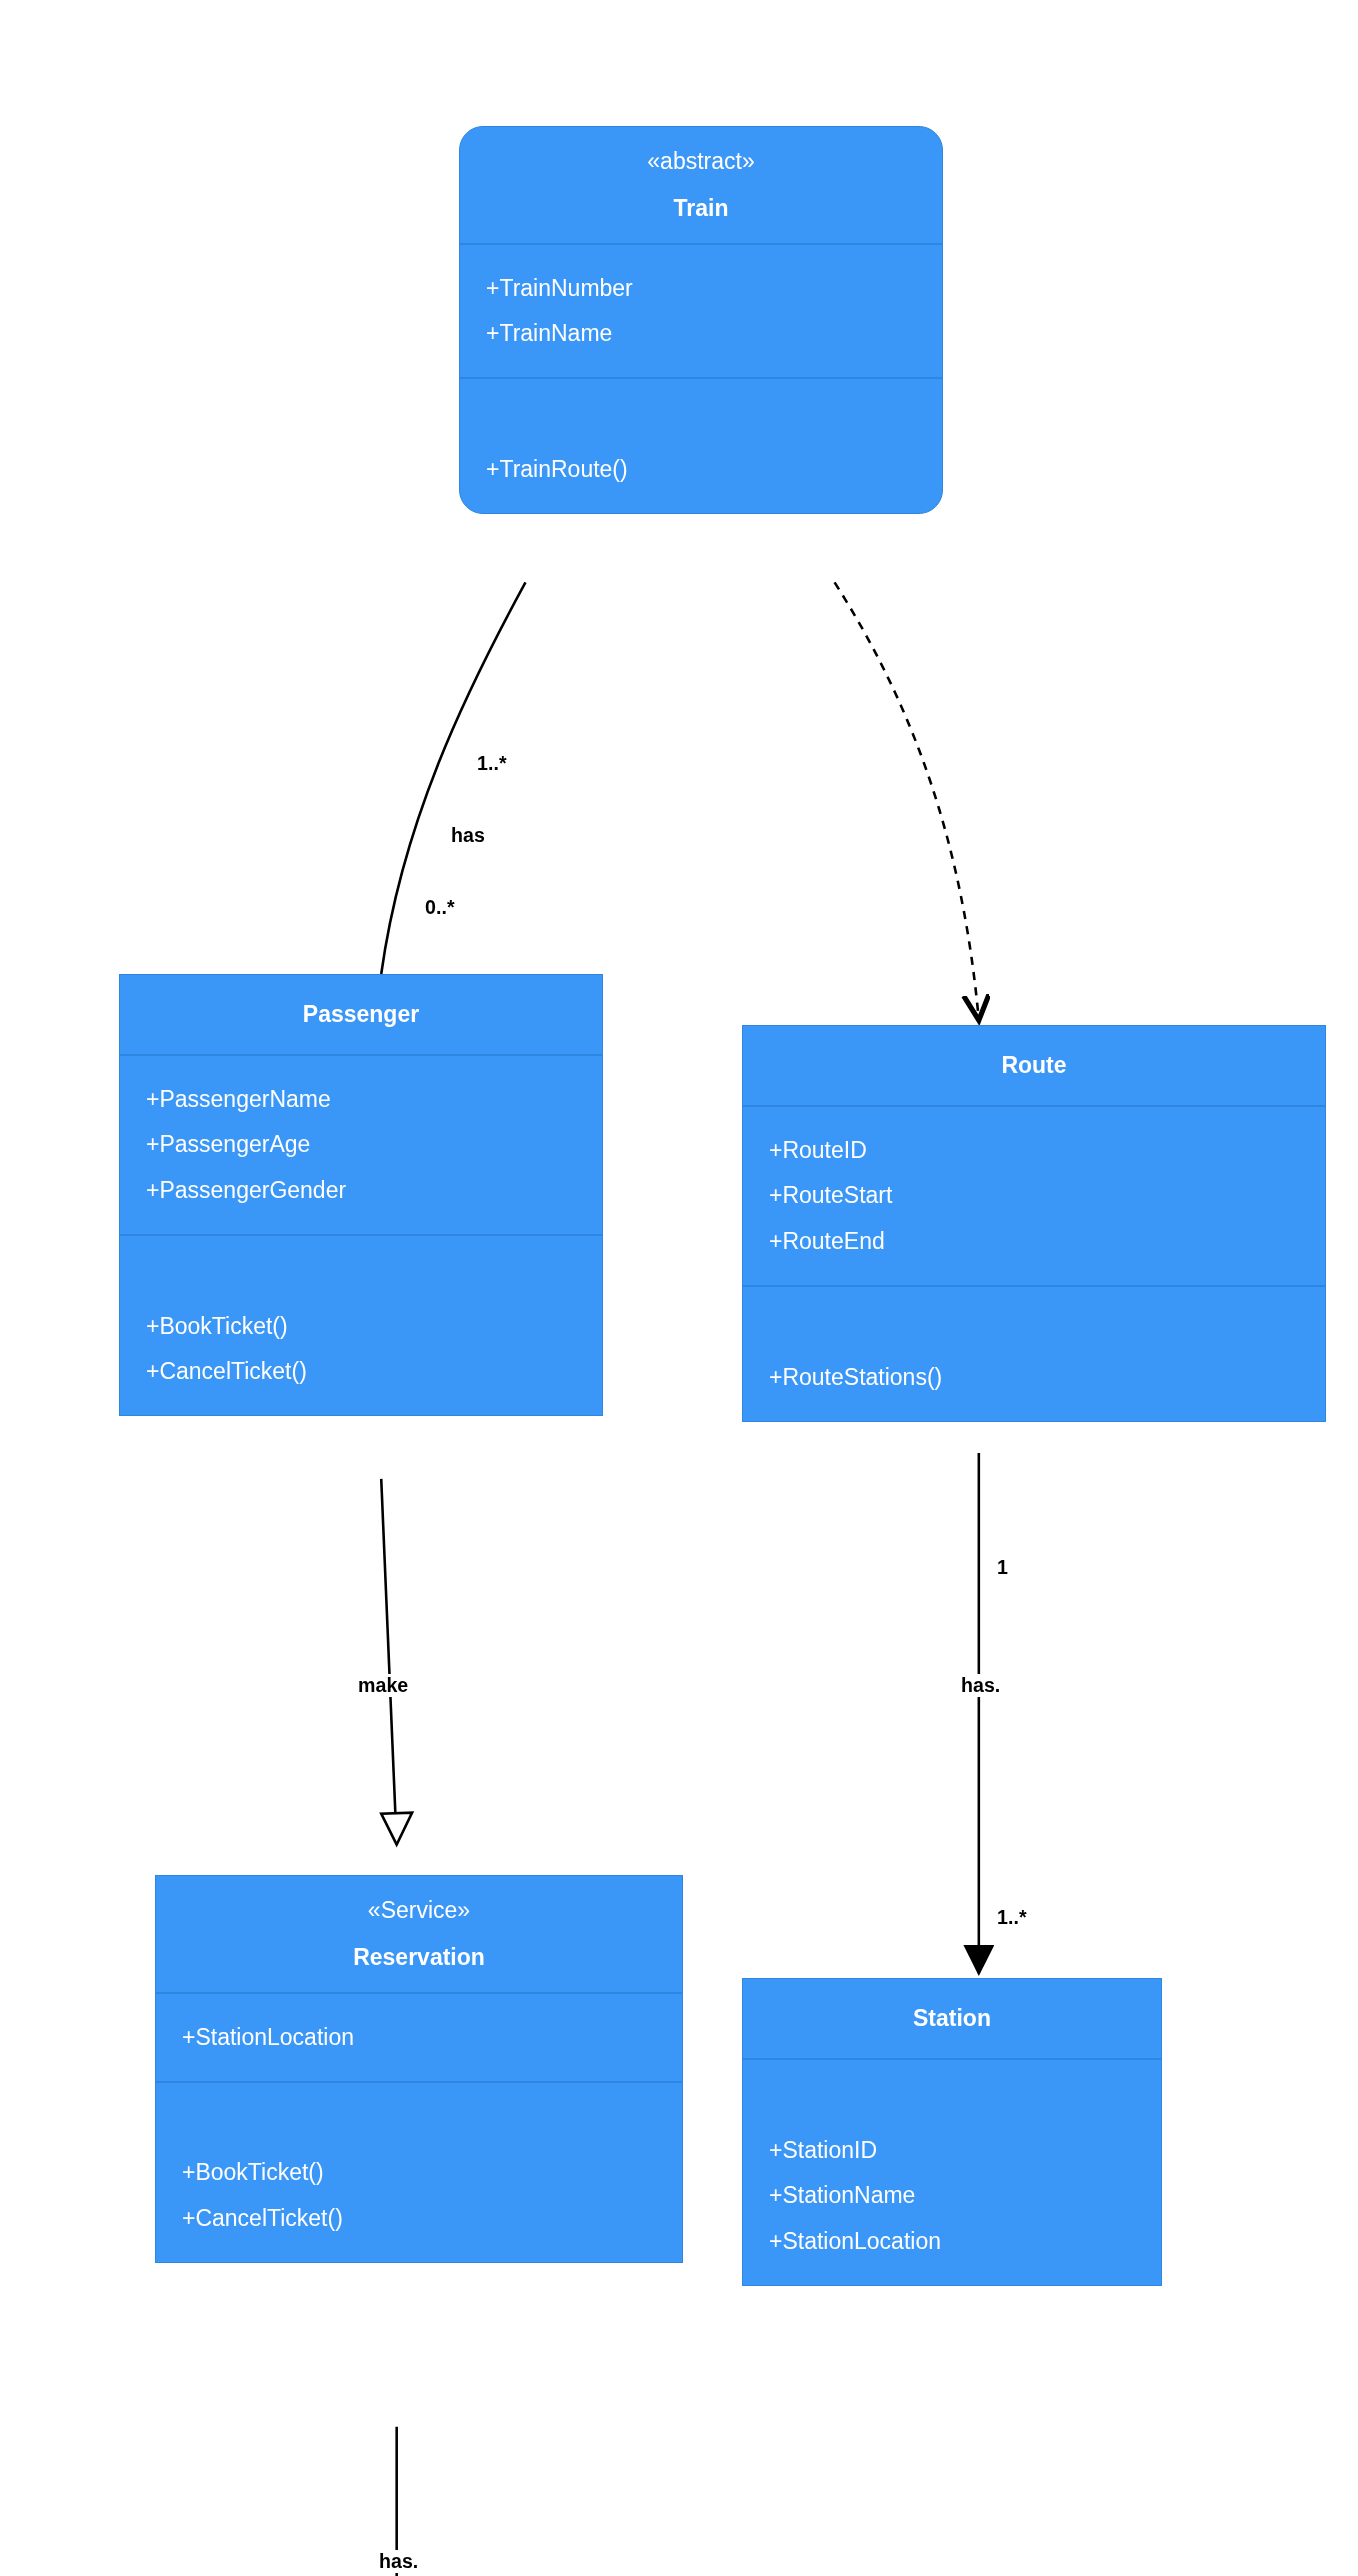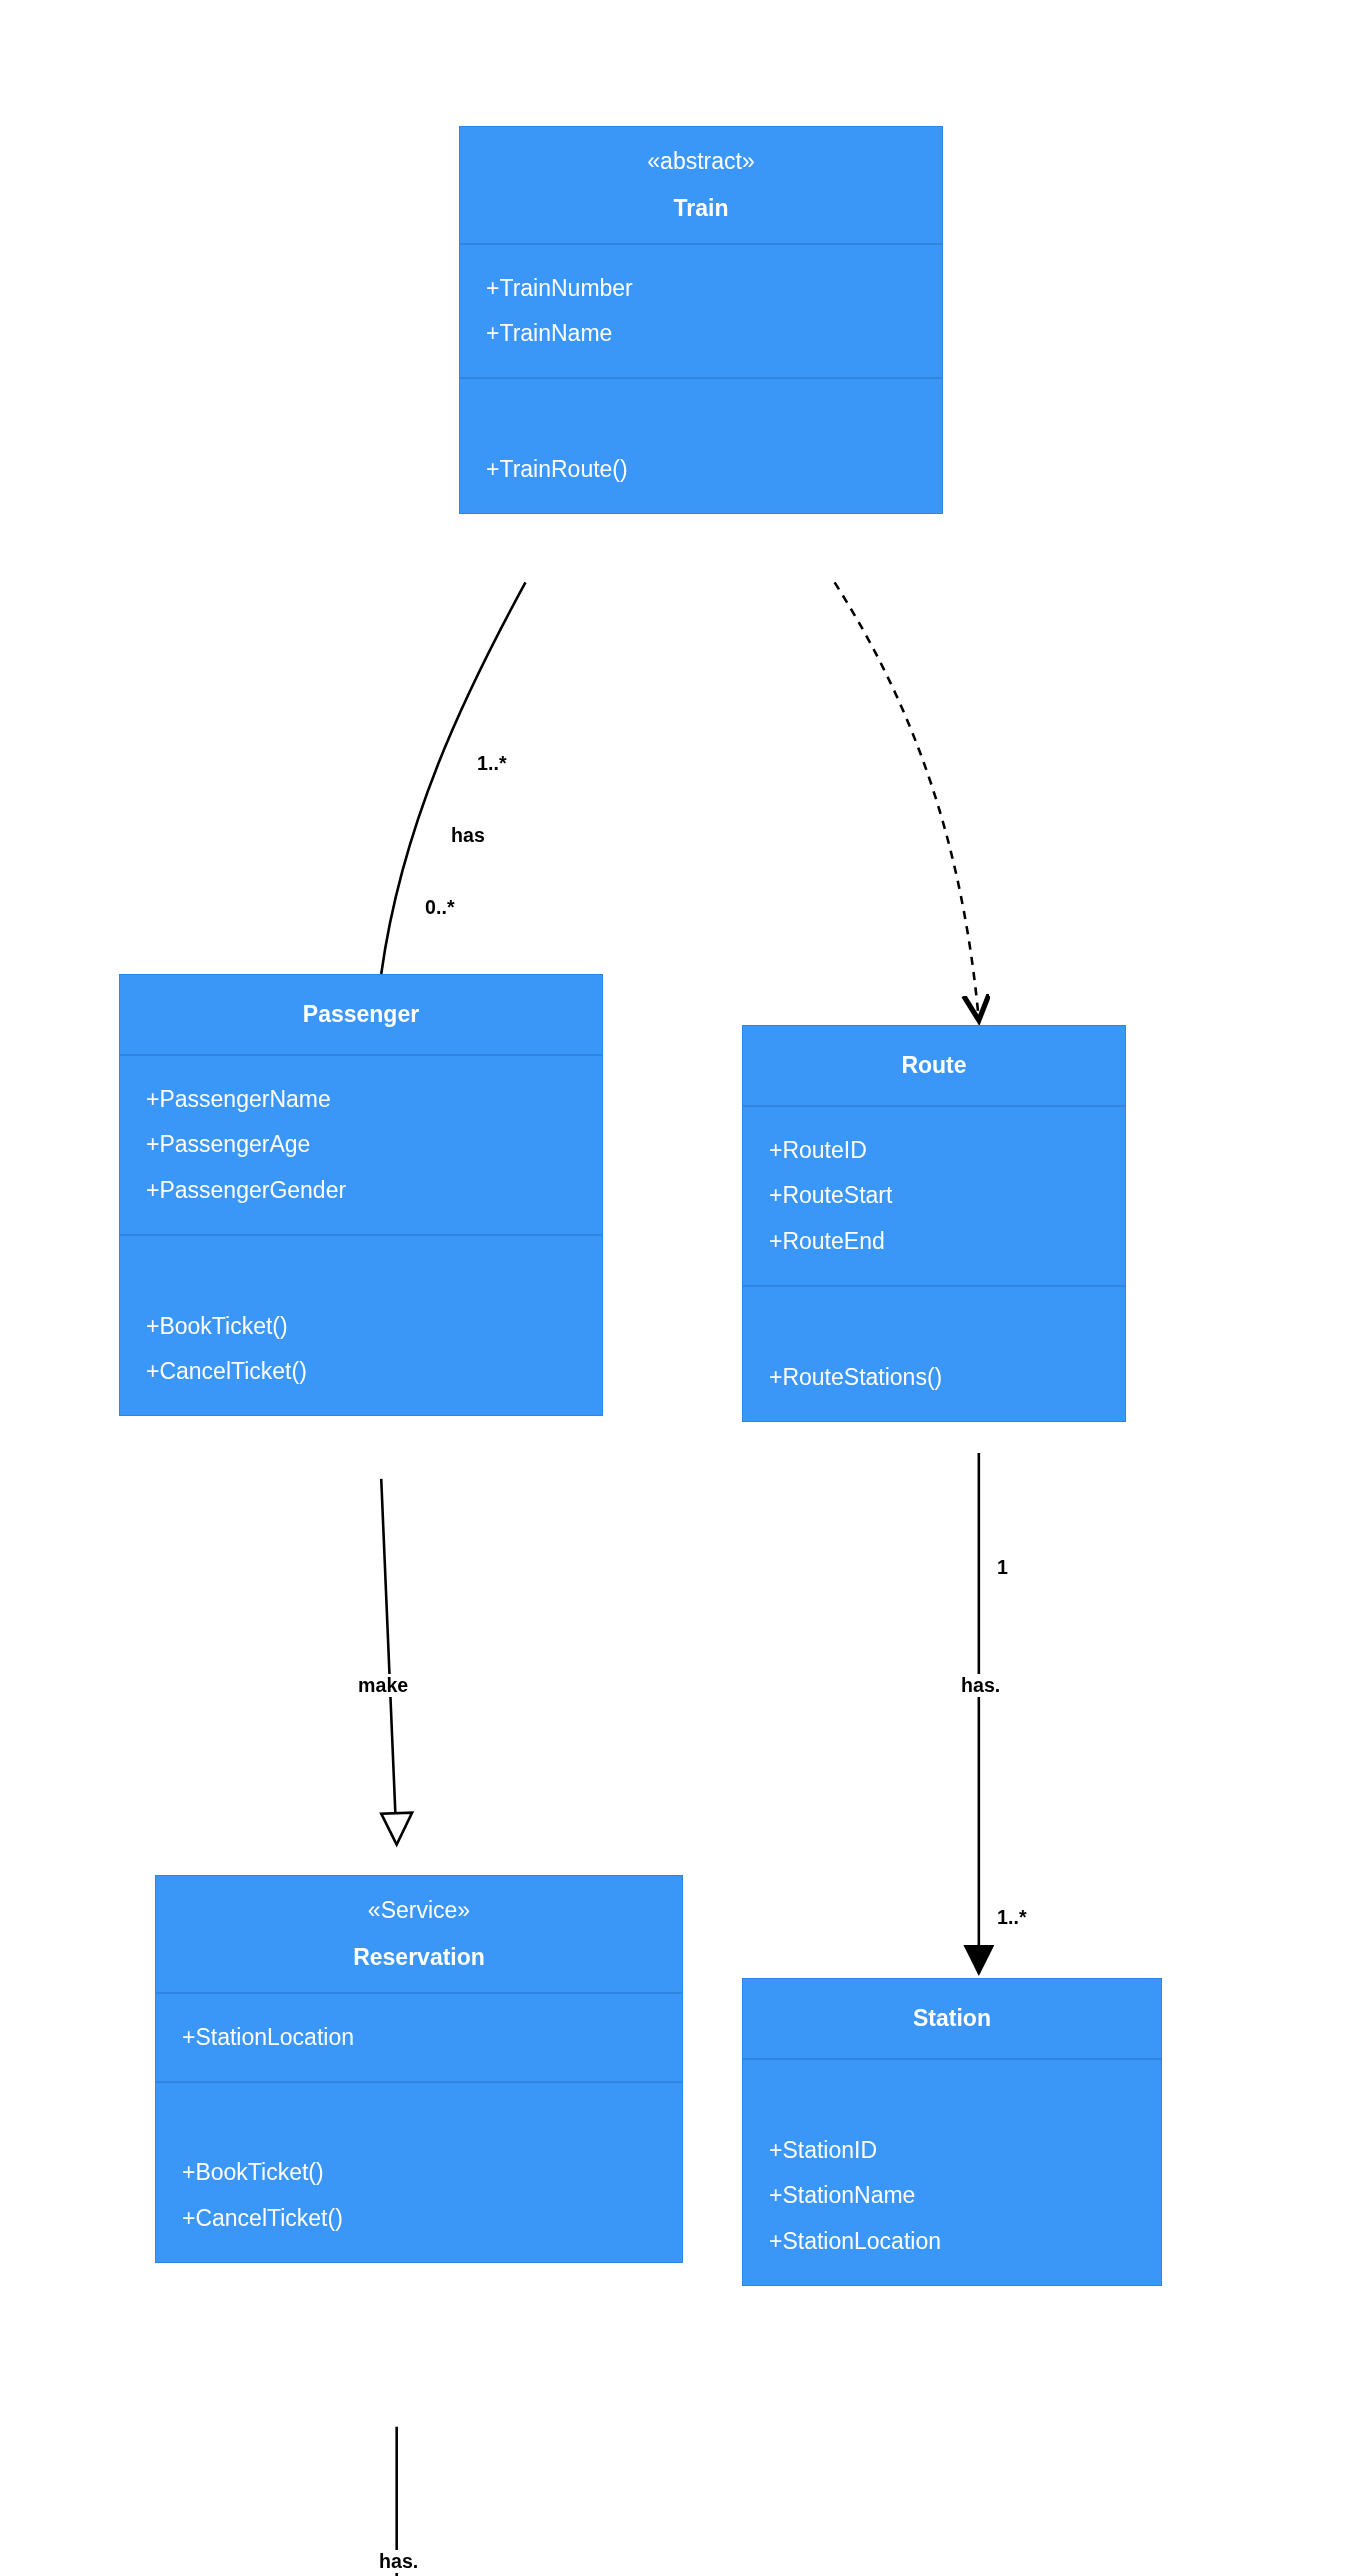--- a/index.html
+++ b/index.html
@@ -47,21 +47,21 @@
     position: absolute;
     overflow: visible;
     pointer-events: none;
   }
 </style>
 </head>
 <body>
 
 <div class="canvas">
 
-  <div class="uml-class" style="left:459px; top:126px; width:484px;">
+  <div class="uml-class" style="left:459px; top:126px; width:484px;border-radius:24px;">
     <div class="uml-title stereo">
       <span class="stereotype">«abstract»</span>
       <span>Train</span>
     </div>
     <div class="uml-section">
       <div class="row">+TrainNumber</div>
       <div class="row">+TrainName</div>
     </div>
     <div class="uml-section">
       <div class="row">+TrainRoute()</div>
@@ -76,21 +76,21 @@
       <div class="row">+PassengerName</div>
       <div class="row">+PassengerAge</div>
       <div class="row">+PassengerGender</div>
     </div>
     <div class="uml-section">
       <div class="row">+BookTicket()</div>
       <div class="row">+CancelTicket()</div>
     </div>
   </div>
 
-  <div class="uml-class" style="left:742px; top:1025px; width:384px;">
+  <div class="uml-class" style="left:742px; top:1025px; width:584px;">
     <div class="uml-title">
       <span>Route</span>
     </div>
     <div class="uml-section">
       <div class="row">+RouteID</div>
       <div class="row">+RouteStart</div>
       <div class="row">+RouteEnd</div>
     </div>
     <div class="uml-section">
       <div class="row">+RouteStations()</div>

